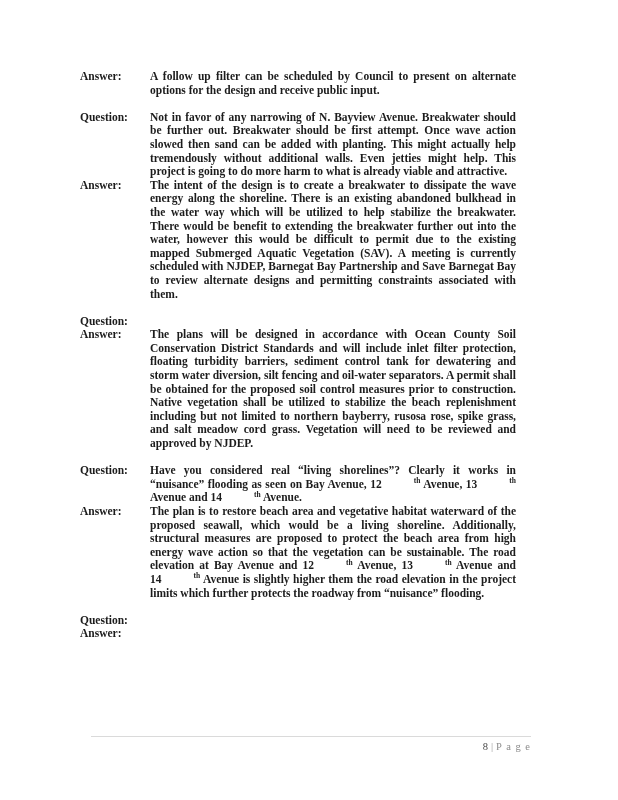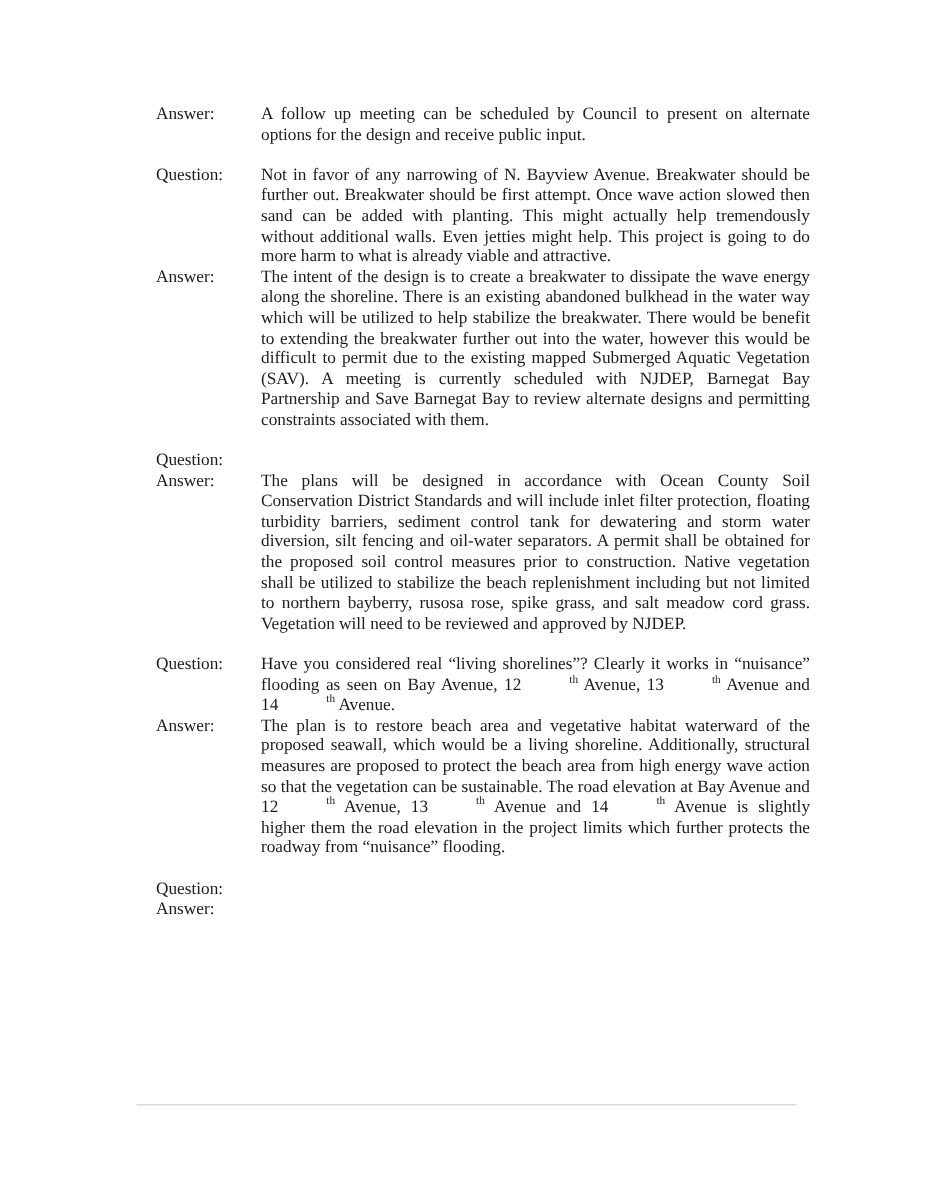--- a/index.html
+++ b/index.html
@@ -4,21 +4,21 @@
 <style>
   html, body { margin: 0; padding: 0; }
   body {
     width: 618px; height: 800px;
     background: #ffffff;
     position: relative;
     font-family: "Liberation Serif", "DejaVu Serif", serif;
     color: #1c1c1c;
   }
   .page { position: absolute; inset: 0; background: #ffffff; overflow: hidden; }
-  .content { position: absolute; left: 104px; top: 70px; width: 436px; }
+  .content { position: absolute; left: 80px; top: 70px; width: 436px; font-weight: bold; }
   .block { display: flex; font-size: 11.5px; line-height: 13.6px; }
   .block .label { width: 70px; flex: none; }
   .block .text { flex: 1; text-align: justify; }
   .gap { margin-top: 13.6px; }
   sup { font-size: 7.5px; line-height: 0; vertical-align: super; padding-left: 32px; }
   .footer-rule {
     position: absolute; left: 91px; top: 736px; width: 440px;
     border-top: 1px solid #dadada; height: 0;
   }
   .footer {
@@ -31,21 +31,21 @@
   .footer .pglabel { letter-spacing: 1px; }
 </style>
 </head>
 <body>
 
 <div class="page">
   <div class="content">
 
     <div class="block">
       <div class="label">Answer:</div>
-      <div class="text">A follow up meeting can be scheduled by Council to present on alternate options for the design and receive public input.</div>
+      <div class="text">A follow up filter can be scheduled by Council to present on alternate options for the design and receive public input.</div>
     </div>
 
     <div class="block gap">
       <div class="label">Question:</div>
       <div class="text">Not in favor of any narrowing of N. Bayview Avenue. Breakwater should be further out. Breakwater should be first attempt. Once wave action slowed then sand can be added with planting. This might actually help tremendously without additional walls. Even jetties might help. This project is going to do more harm to what is already viable and attractive.</div>
     </div>
 
     <div class="block">
       <div class="label">Answer:</div>
       <div class="text">The intent of the design is to create a breakwater to dissipate the wave energy along the shoreline. There is an existing abandoned bulkhead in the water way which will be utilized to help stabilize the breakwater. There would be benefit to extending the breakwater further out into the water, however this would be difficult to permit due to the existing mapped Submerged Aquatic Vegetation (SAV). A meeting is currently scheduled with NJDEP, Barnegat Bay Partnership and Save Barnegat Bay to review alternate designs and permitting constraints associated with them.</div>
@@ -74,13 +74,16 @@
       <div class="label">Question:</div>
     </div>
 
     <div class="block">
       <div class="label">Answer:</div>
     </div>
 
   </div>
 
   <div class="footer-rule"></div>
+  <div class="footer">
+    <span class="num">8</span><span class="sep">|</span><span class="pglabel">P a g e</span>
+  </div>
 </div>
 
 </body></html>

